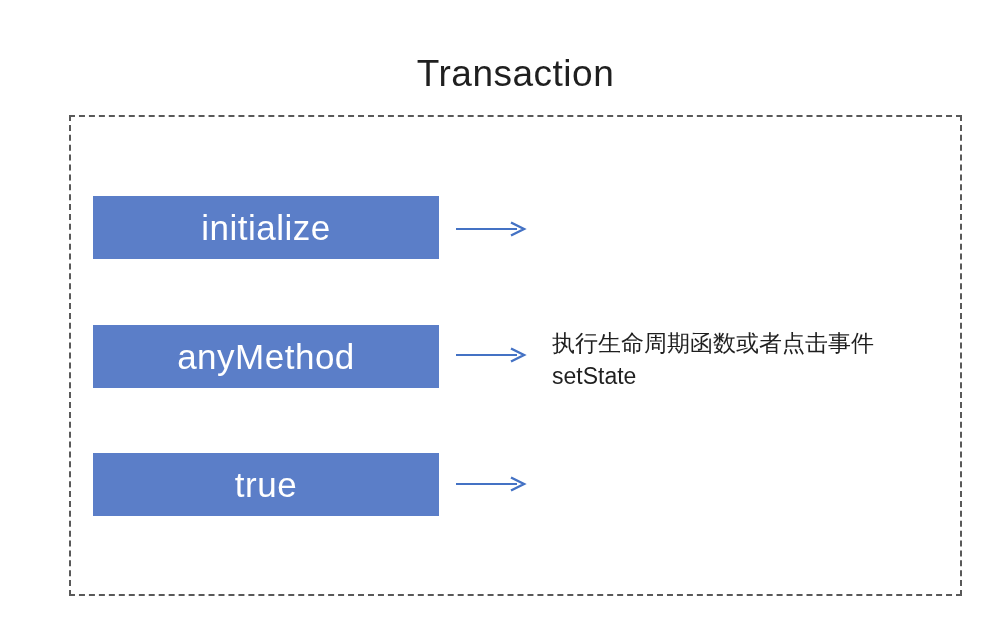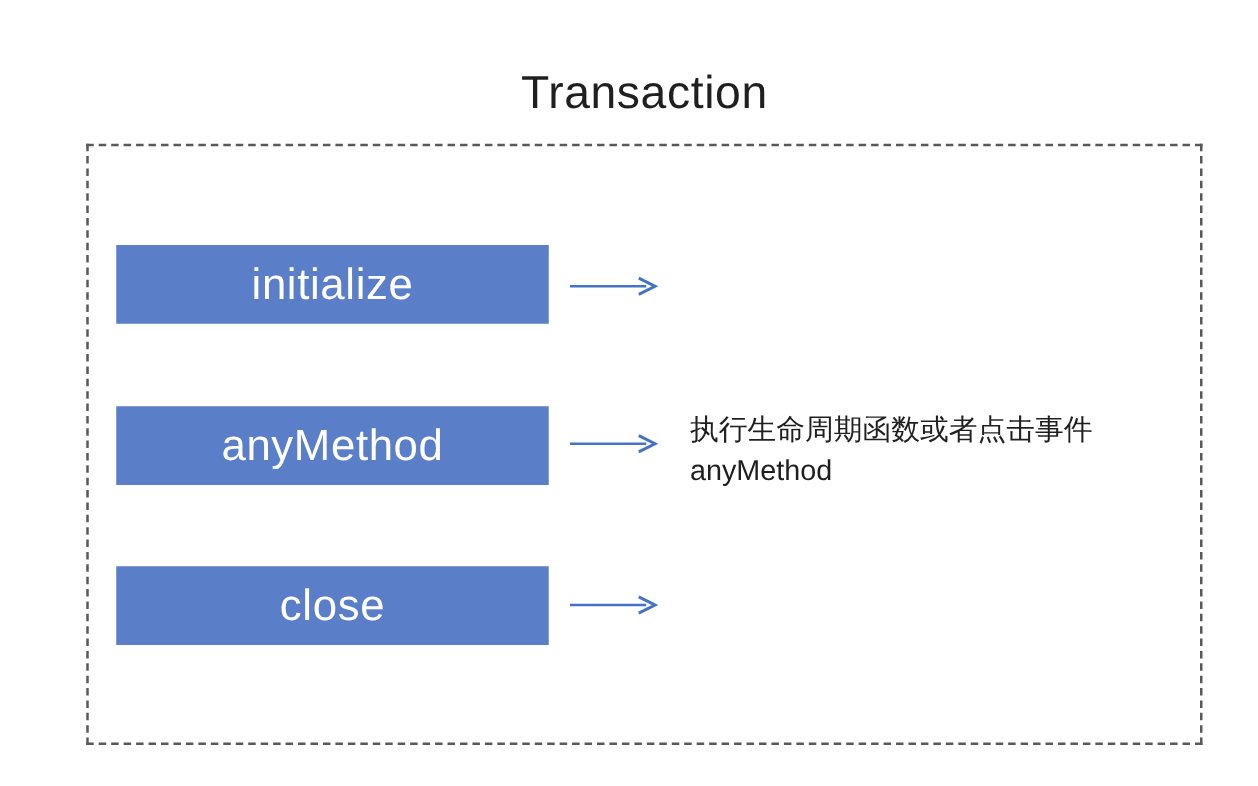--- a/index.html
+++ b/index.html
@@ -95,21 +95,21 @@
     <line x1="1" y1="11" x2="62" y2="11" stroke="currentColor" stroke-width="2"></line>
     <polyline points="56,4.5 69,11 56,17.5" fill="none" stroke="currentColor" stroke-width="2.4"></polyline>
   </svg>
 
   <div class="step-box box-1">anyMethod</div>
   <svg class="arrow arrow-1" viewBox="0 0 76 22" xmlns="http://www.w3.org/2000/svg">
     <line x1="1" y1="11" x2="62" y2="11" stroke="currentColor" stroke-width="2"></line>
     <polyline points="56,4.5 69,11 56,17.5" fill="none" stroke="currentColor" stroke-width="2.4"></polyline>
   </svg>
   <div class="desc desc-1">执行生命周期函数或者点击事件
-anyMethod</div>
+setState</div>
 
-  <div class="step-box box-2">close</div>
+  <div class="step-box box-2">true</div>
   <svg class="arrow arrow-2" viewBox="0 0 76 22" xmlns="http://www.w3.org/2000/svg">
     <line x1="1" y1="11" x2="62" y2="11" stroke="currentColor" stroke-width="2"></line>
     <polyline points="56,4.5 69,11 56,17.5" fill="none" stroke="currentColor" stroke-width="2.4"></polyline>
   </svg>
 
 </div>
 
 </body></html>

